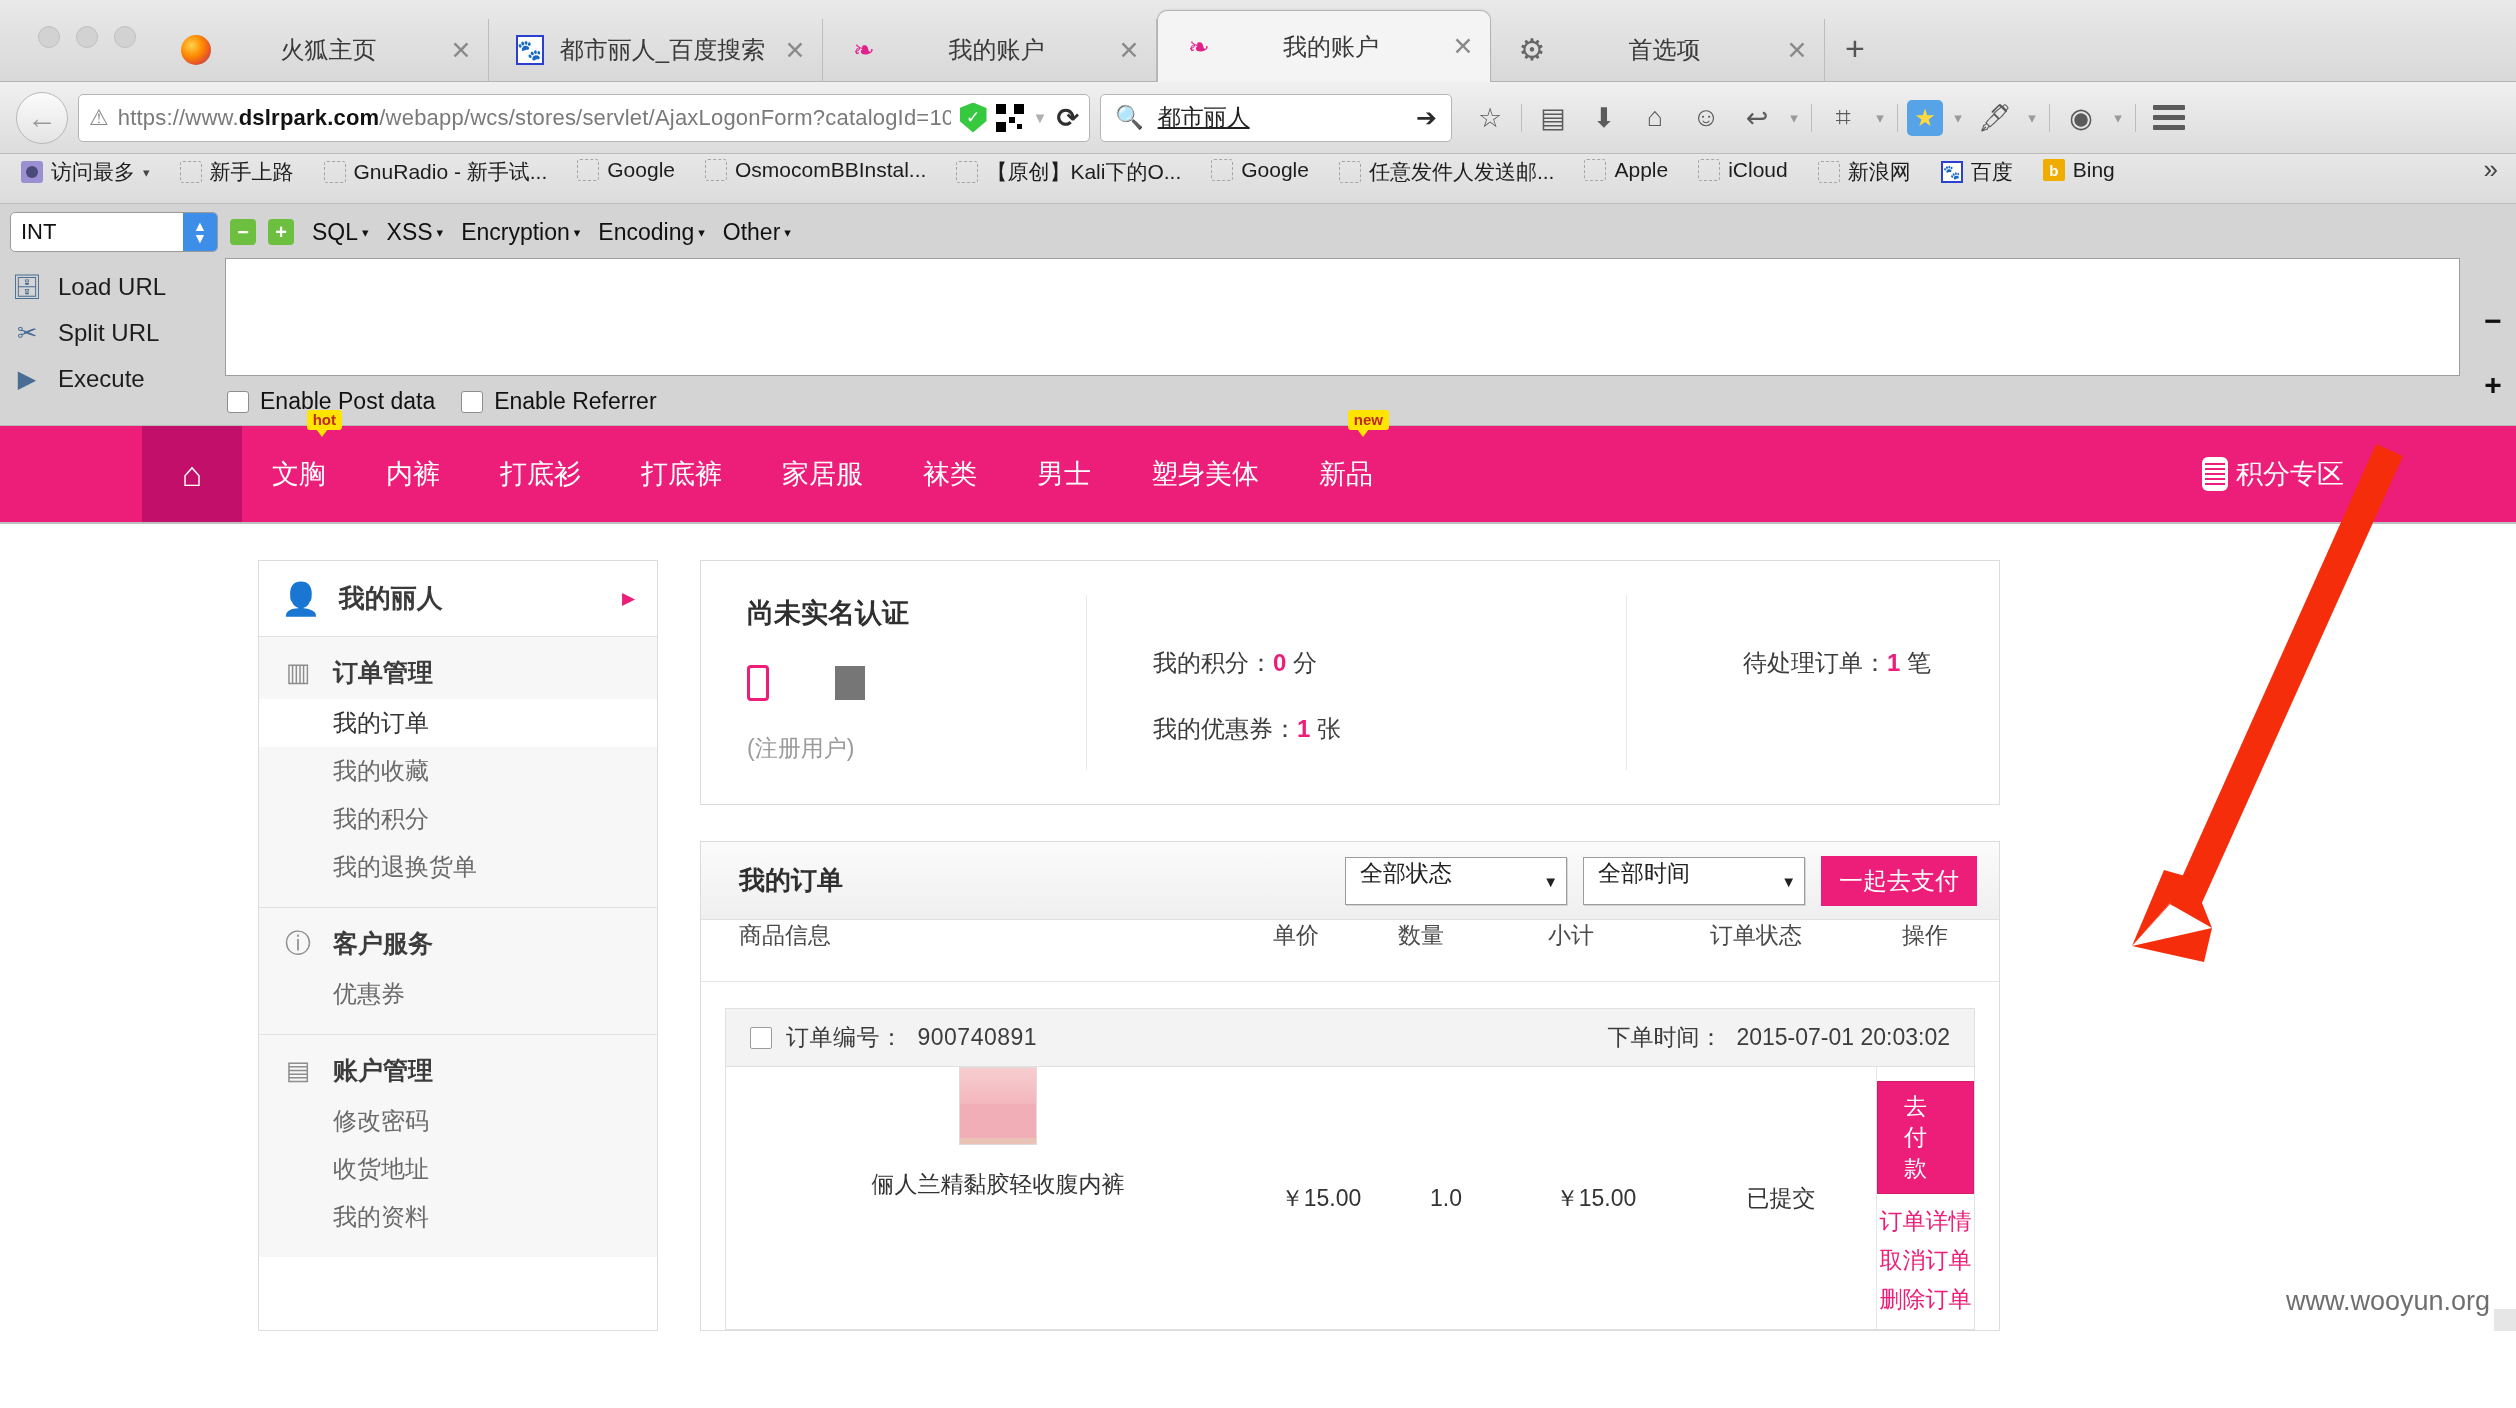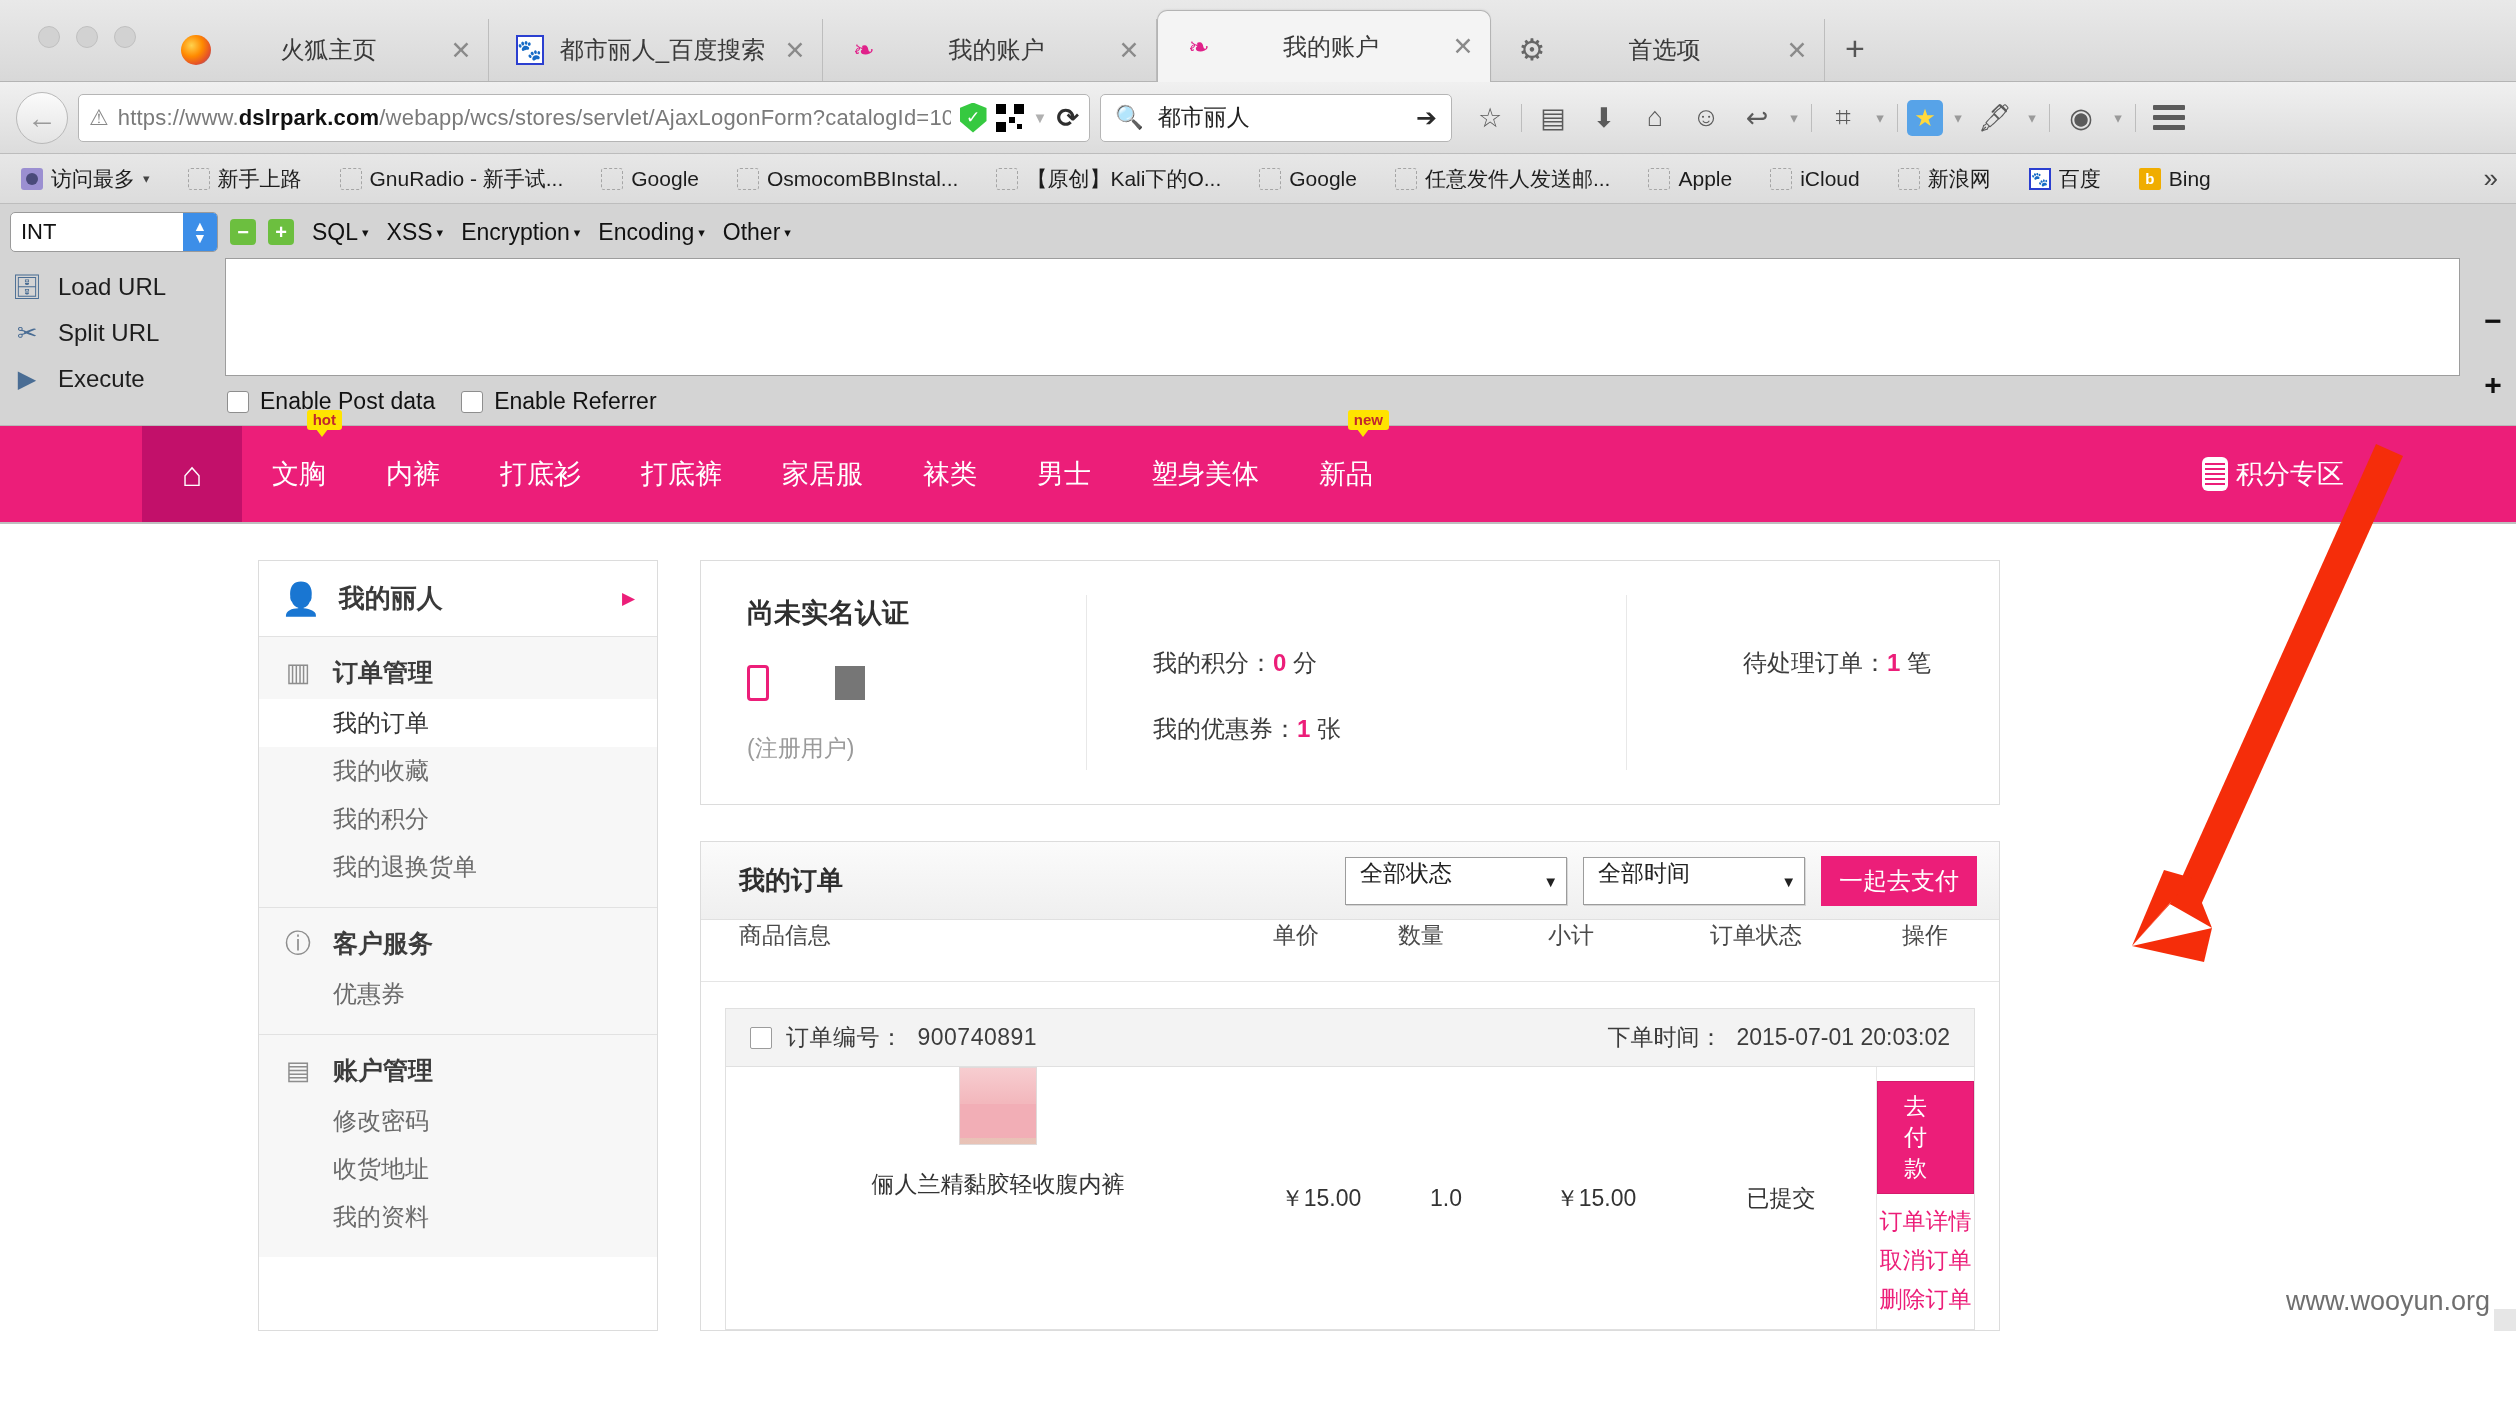--- a/index.html
+++ b/index.html
@@ -105,36 +105,36 @@
   }
   .tinycaret{color:#b0b0b0;font-size:15px;}
   .reload{color:#2e2e2e;font-size:27px;font-weight:bold;}
   .searchbar {
     flex:0 0 352px; height:48px; background:#fff;
     border:1px solid #b5b5b5; border-radius:5px;
     display:flex; align-items:center; padding:0 14px; gap:14px;
     font-size:23px; color:#222;
   }
   .searchbar .mag{color:#6f6f6f;font-size:23px;}
-  .searchbar .q{flex:1;}
+  .searchbar .q{flex:1;text-decoration:underline;}
   .searchbar .go{color:#2b2b2b;font-size:25px;}
   .toolicons{display:flex;align-items:center;gap:7px;margin-left:6px;}
   .ticon{width:44px;height:44px;display:flex;align-items:center;justify-content:center;
          color:#5b5b5b;font-size:27px;}
   .tsep{width:1px;height:28px;background:#bdbdbd;margin:0 2px;}
   .tcaret{color:#9a9a9a;font-size:15px;width:16px;text-align:center;}
   .star-addon{width:36px;height:36px;background:#57a3e8;border-radius:5px;
     display:flex;align-items:center;justify-content:center;color:#ffd93d;font-size:24px;}
   .hamburger{display:flex;flex-direction:column;gap:5px;margin-left:8px;}
   .hamburger i{display:block;width:32px;height:5px;background:#5b5b5b;border-radius:1px;}
 
   
   .bookmarks {
     height:50px; background:linear-gradient(to bottom,#e7e7e7,#dcdcdc);
-    display:flex; align-items:center; padding:0 12px; gap:20px;
+    display:flex; align-items:flex-start; padding:0 12px; gap:12px;
     font-size:21px; color:#1d1d1d; border-bottom:1px solid #bdbdbd;
   }
   .bm { display:flex;align-items:center;gap:8px;padding:4px 9px; white-space:nowrap;}
   .bm .bmico {
     width:22px;height:22px;border:1.5px dashed #a5a5a5;border-radius:3px;flex:0 0 22px;
   }
   .bm .bmico.folder{border:none;background:#9b8fd1;border-radius:3px;position:relative;}
   .bm .bmico.folder:after{content:"";position:absolute;left:5px;top:5px;width:12px;height:12px;
      background:#4a4a7a;border-radius:50%;}
   .bm .bmico.baidu{border:2px solid #2b3fd0;background:#fff;border-radius:0;

